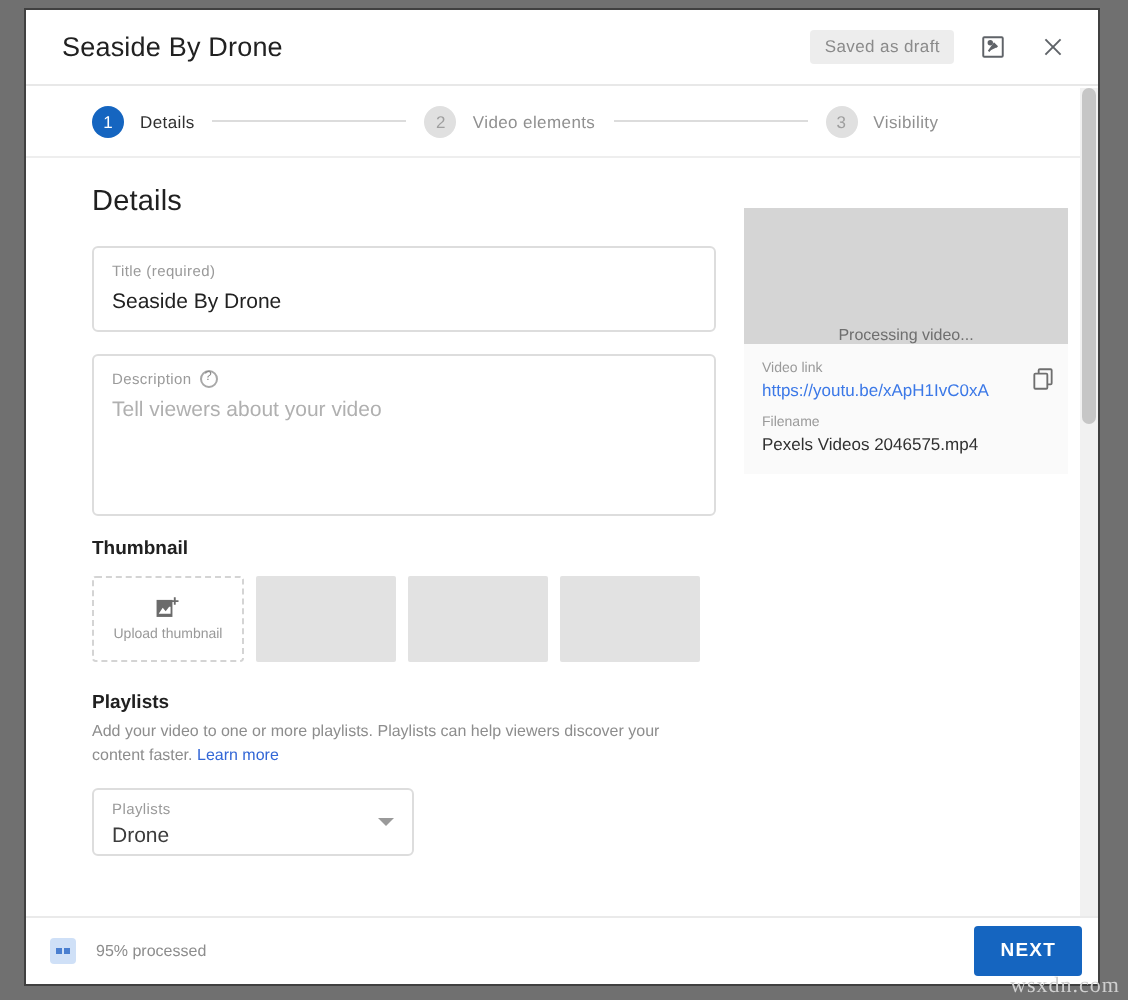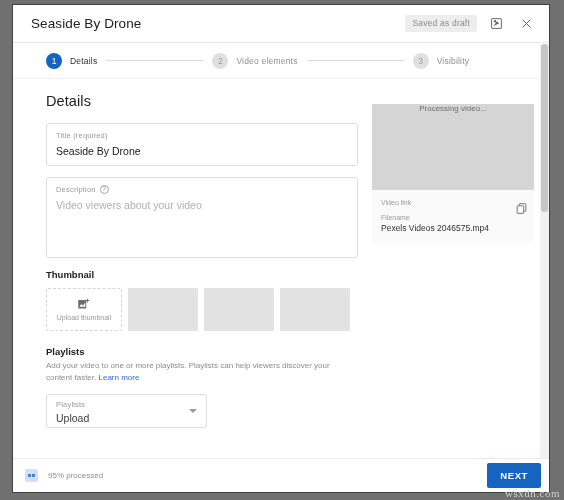--- a/index.html
+++ b/index.html
@@ -118,22 +118,22 @@
   #playlist-select .field-label { font-size: 7.5px; }
   #playlist-select .field-value { font-size: 10.5px; margin-top: 3px; color: #3c3c3c; }
   .caret {
     position: absolute; right: 9px; top: 14px;
     width: 0; height: 0; border-left: 4px solid transparent;
     border-right: 4px solid transparent; border-top: 4px solid #9a9a9a;
   }
   
   #video-card { width: 162px; background: #fafafa; }
   #video-preview {
-    height: 86px; background: #d5d5d5;
-    display: flex; align-items: flex-start; justify-content: center;
+    height: 68px; background: #d5d5d5;
+    display: flex; align-items: flex-end; justify-content: center;
   }
   #video-preview span { font-size: 8px; color: #6f6f6f; }
   #video-meta { padding: 9px 9px 10px; position: relative; }
   .meta-label { font-size: 7px; color: #9a9a9a; }
   .meta-link { font-size: 8.5px; color: #3b78e7; margin-top: 2px; word-break: break-all; }
   .meta-value { font-size: 8.5px; color: #303030; margin-top: 2px; }
   .meta-group + .meta-group { margin-top: 8px; }
   #copy-btn { position: absolute; right: 6px; top: 11px; }
   
   #footer {
@@ -222,21 +222,21 @@
       <div class="field" id="title-field">
         <div class="field-label">Title (required)</div>
         <div class="field-value">Seaside By Drone</div>
       </div>
 
       <div class="field" id="desc-field">
         <div class="field-label">
           <span>Description</span>
           <span class="help-circle">?</span>
         </div>
-        <div class="field-placeholder">Video viewers about your video</div>
+        <div class="field-placeholder">Tell viewers about your video</div>
       </div>
 
       <div>
         <div class="block-title">Thumbnail</div>
         <div id="thumbs">
           <div id="upload-thumb">
             <svg width="14" height="13" viewBox="0 0 24 22" fill="#6b6b6b">
               <path d="M3 4h12v5h-2l-3 4-2.5-3L4 15h11v2H3z"></path>
               <rect x="3" y="4" width="12" height="13" fill="none" stroke="#6b6b6b" stroke-width="1.6"></rect>
               <circle cx="7" cy="8" r="1.3"></circle>
@@ -251,34 +251,35 @@
       </div>
 
       <div id="playlists-block">
         <div class="block-title">Playlists</div>
         <div class="block-desc">
           <span>Add your video to one or more playlists. Playlists can help viewers discover your content faster.</span>
           <span class="link">Learn more</span>
         </div>
         <div id="playlist-select">
           <div class="field-label">Playlists</div>
-          <div class="field-value">Upload</div>
+          <div class="field-value">Drone</div>
           <div class="caret"></div>
         </div>
       </div>
     </div>
 
     <div id="right-col">
       <div id="video-card">
         <div id="video-preview">
           <span>Processing video...</span>
         </div>
         <div id="video-meta">
           <div class="meta-group">
             <div class="meta-label">Video link</div>
+            <div class="meta-link">https://youtu.be/xApH1IvC0xA</div>
           </div>
           <div class="meta-group">
             <div class="meta-label">Filename</div>
             <div class="meta-value">Pexels Videos 2046575.mp4</div>
           </div>
           <div id="copy-btn">
             <svg width="13" height="13" viewBox="0 0 24 24" fill="none" stroke="#6f6f6f" stroke-width="1.7">
               <rect x="8" y="3" width="12" height="14" rx="1"></rect>
               <rect x="4" y="7" width="12" height="14" rx="1" fill="#fafafa"></rect>
             </svg>

